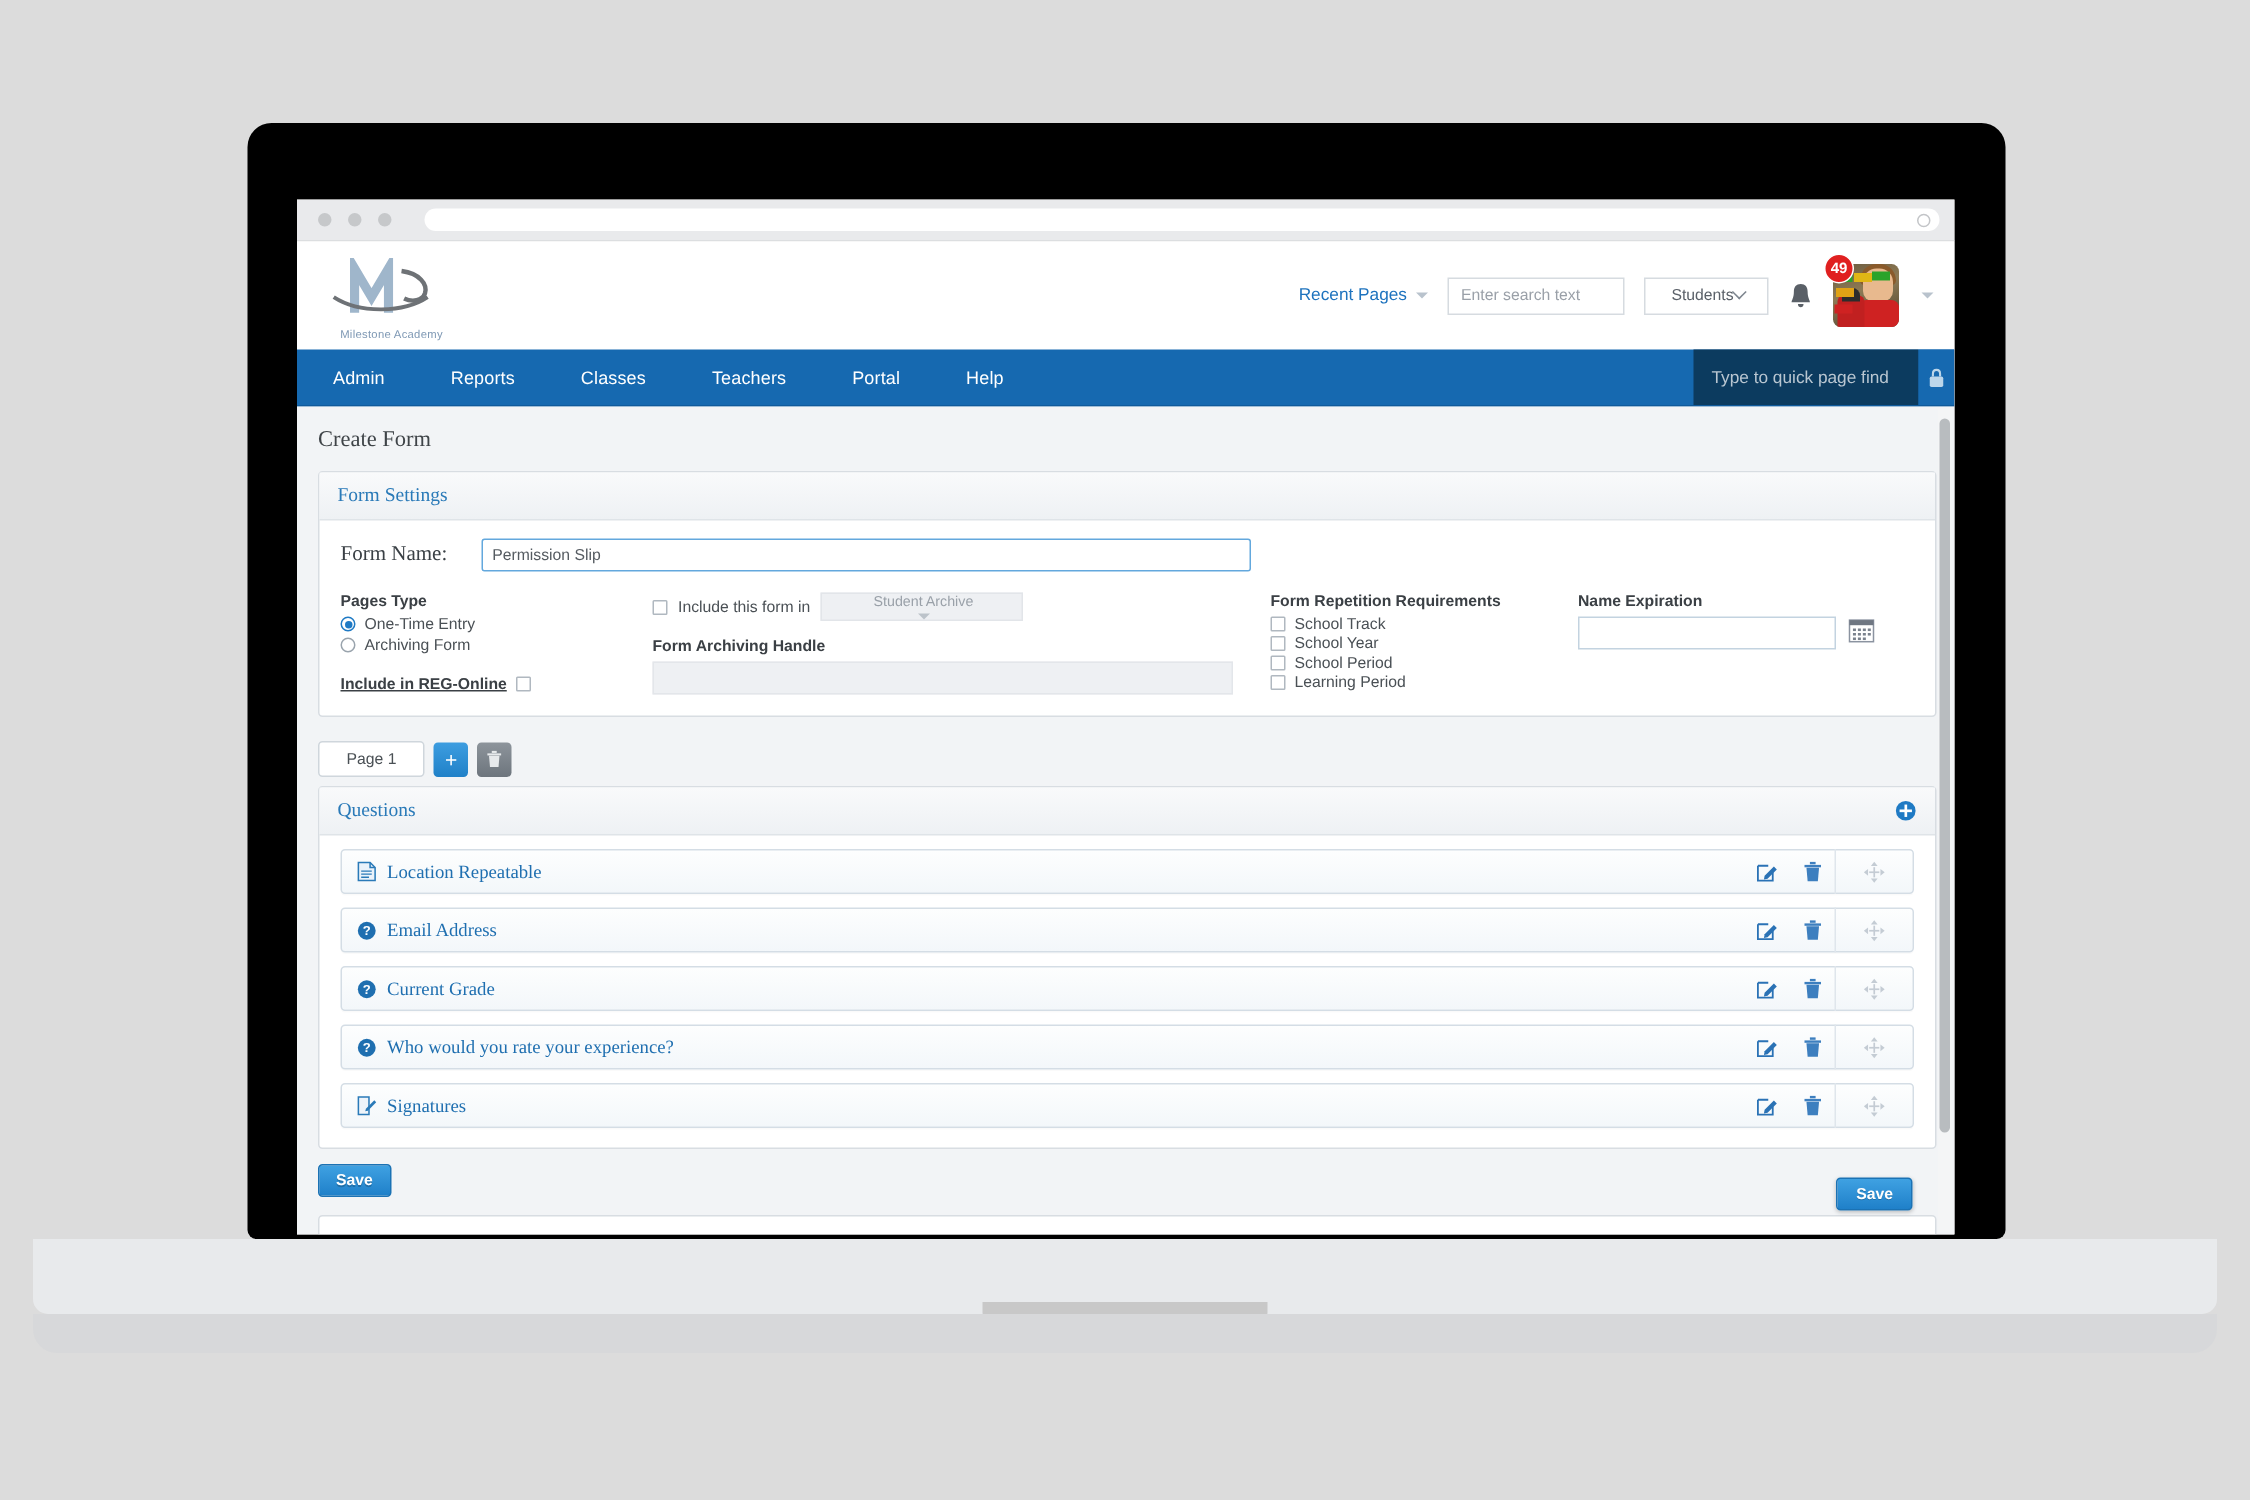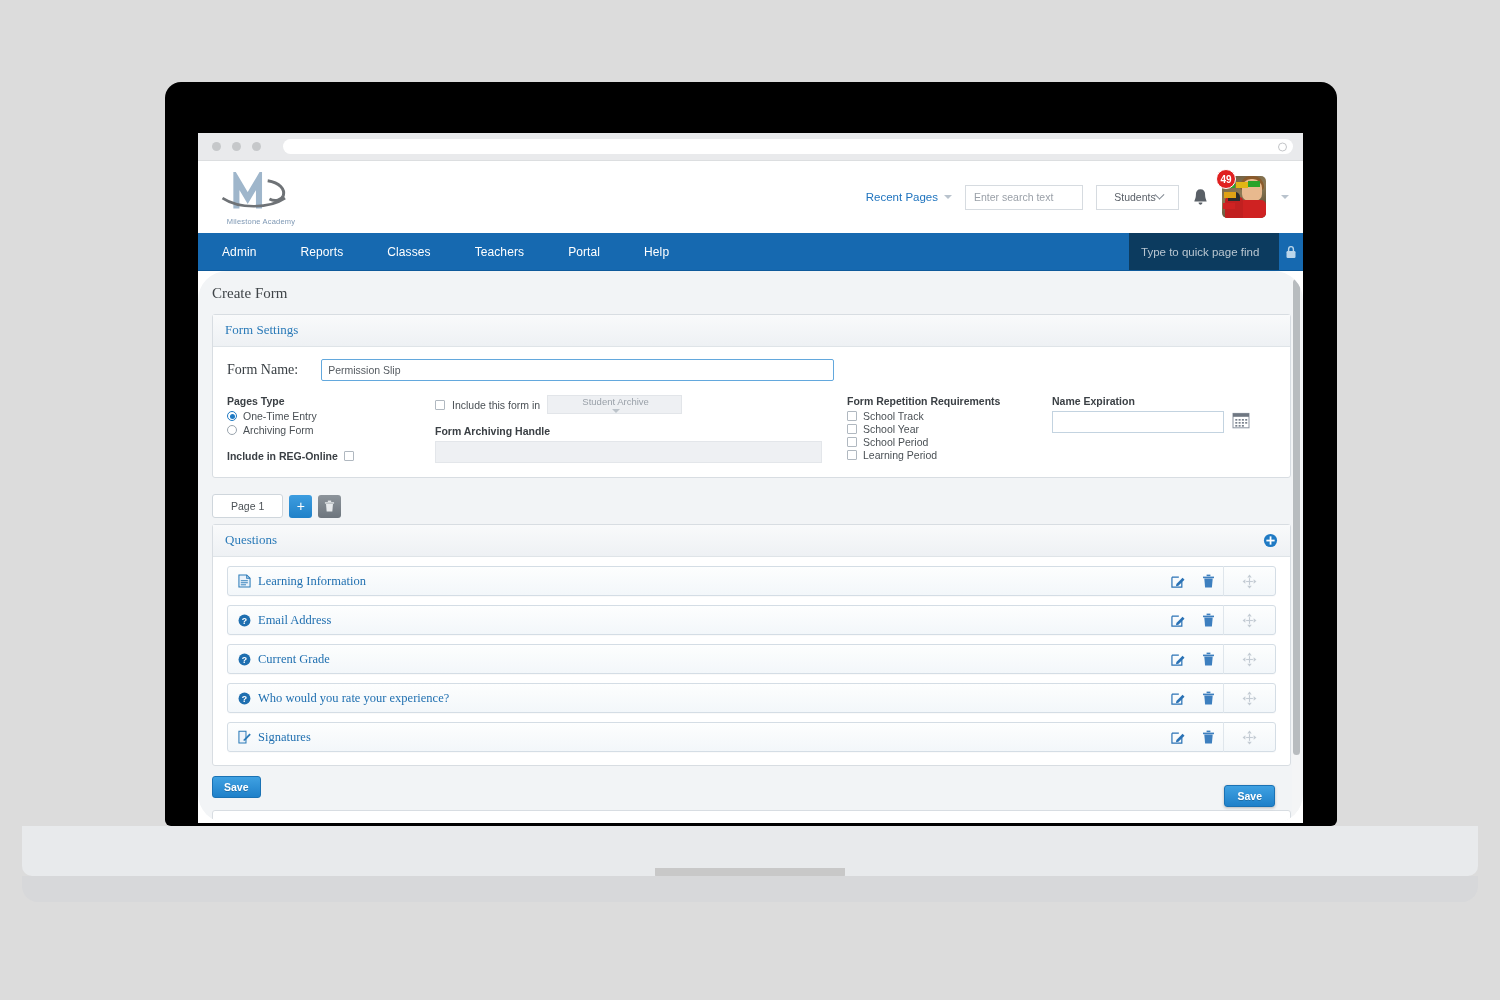--- a/index.html
+++ b/index.html
@@ -174,21 +174,21 @@
     color: #b9c6d1; font-size: 11.5px;
   }
   .navlock {
     position: absolute; right: 0; top: 0; bottom: 0; width: 24px;
     background: #1669b0; display: flex; align-items: center; justify-content: center;
   }
 
   
   .content {
     background: #f2f4f6; height: 552px;
-    padding: 0 0 0 0; position: relative; overflow: hidden; border-radius: 29px;
+    padding: 0 0 0 0; position: relative; overflow: hidden;
   }
   .page-title {
     font-family: "Liberation Serif", serif;
     font-size: 15px; color: #3f4448;
     padding: 14px 0 12px 14px;
   }
   .panel {
     margin: 0 12px 0 14px;
     background: #fff;
     border: 1px solid #d8dde2;
@@ -225,21 +225,21 @@
     width: 10px; height: 10px; border-radius: 50%;
     border: 1px solid #9aa4ad; background: #fff; flex:0 0 auto;
     display:flex; align-items:center; justify-content:center;
   }
   .radio.on { border-color:#1f7ac4; }
   .radio.on::after { content:""; width:5px; height:5px; border-radius:50%; background:#1f7ac4; }
   .cbx {
     width: 10px; height: 10px; border: 1px solid #b0b8c0;
     background: #fff; border-radius: 1px; flex:0 0 auto;
   }
-  .reg-row { display:flex; align-items:center; gap:6px; margin-top: 14px; font-size:10.5px; font-weight:bold; color:#3b4045; }
+  .reg-row { display:flex; align-items:center; gap:6px; margin-top: 14px; font-size:10.5px; font-weight:bold; color:#3b4045;text-decoration:underline; }
 
   .incl-row { display:flex; align-items:center; gap:7px; margin-bottom: 11px; }
   .incl-txt { font-size: 10.5px; color:#4a5055; }
   .fake-select {
     width: 135px; height: 19px; background:#eef0f3; border:1px solid #e2e5e9;
     display:flex; align-items:center; justify-content:space-between;
     padding: 0 6px 0 8px; font-size: 9.5px; color:#9aa1a9;flex-direction:column;
   }
   .sel-caret {
     width:0;height:0;border-left:4px solid transparent;border-right:4px solid transparent;
@@ -563,21 +563,21 @@
               <div class="q-label">
                 <svg width="13" height="14" viewBox="0 0 14 15">
                   <path d="M1 1 h8.4 L13 4.6 V14 H1 Z" fill="#eaf2fa" stroke="#2a7ab8" stroke-width="1.1"></path>
                   <path d="M9.4 1 V4.6 H13" fill="none" stroke="#2a7ab8" stroke-width="1.1"></path>
                   <g stroke="#2a7ab8" stroke-width="1">
                       <line x1="3" y1="7.2" x2="10.6" y2="7.2"></line>
                       <line x1="3" y1="9.4" x2="10.6" y2="9.4"></line>
                       <line x1="3" y1="11.6" x2="8.6" y2="11.6"></line>
                     </g>
                 </svg>
-                <span>Learning Information</span>
+                <span>Location Repeatable</span>
               </div>
               <div class="q-actions">
                 <div class="q-btn">
                   <svg width="14" height="14" viewBox="0 0 15 15">
                     <path d="M1 3.4 h7.4 M1 3.4 V14 h10.6 V8" fill="none" stroke="#2a72b5" stroke-width="1.3"></path>
                     <path d="M5.8 10.6 l6.6-6.6 l2.1 2.1 l-6.6 6.6 l-2.6 .5 Z" fill="#2a72b5"></path>
                   </svg>
                 </div>
                 <div class="q-btn">
                   <svg width="13" height="14" viewBox="0 0 13 14">

